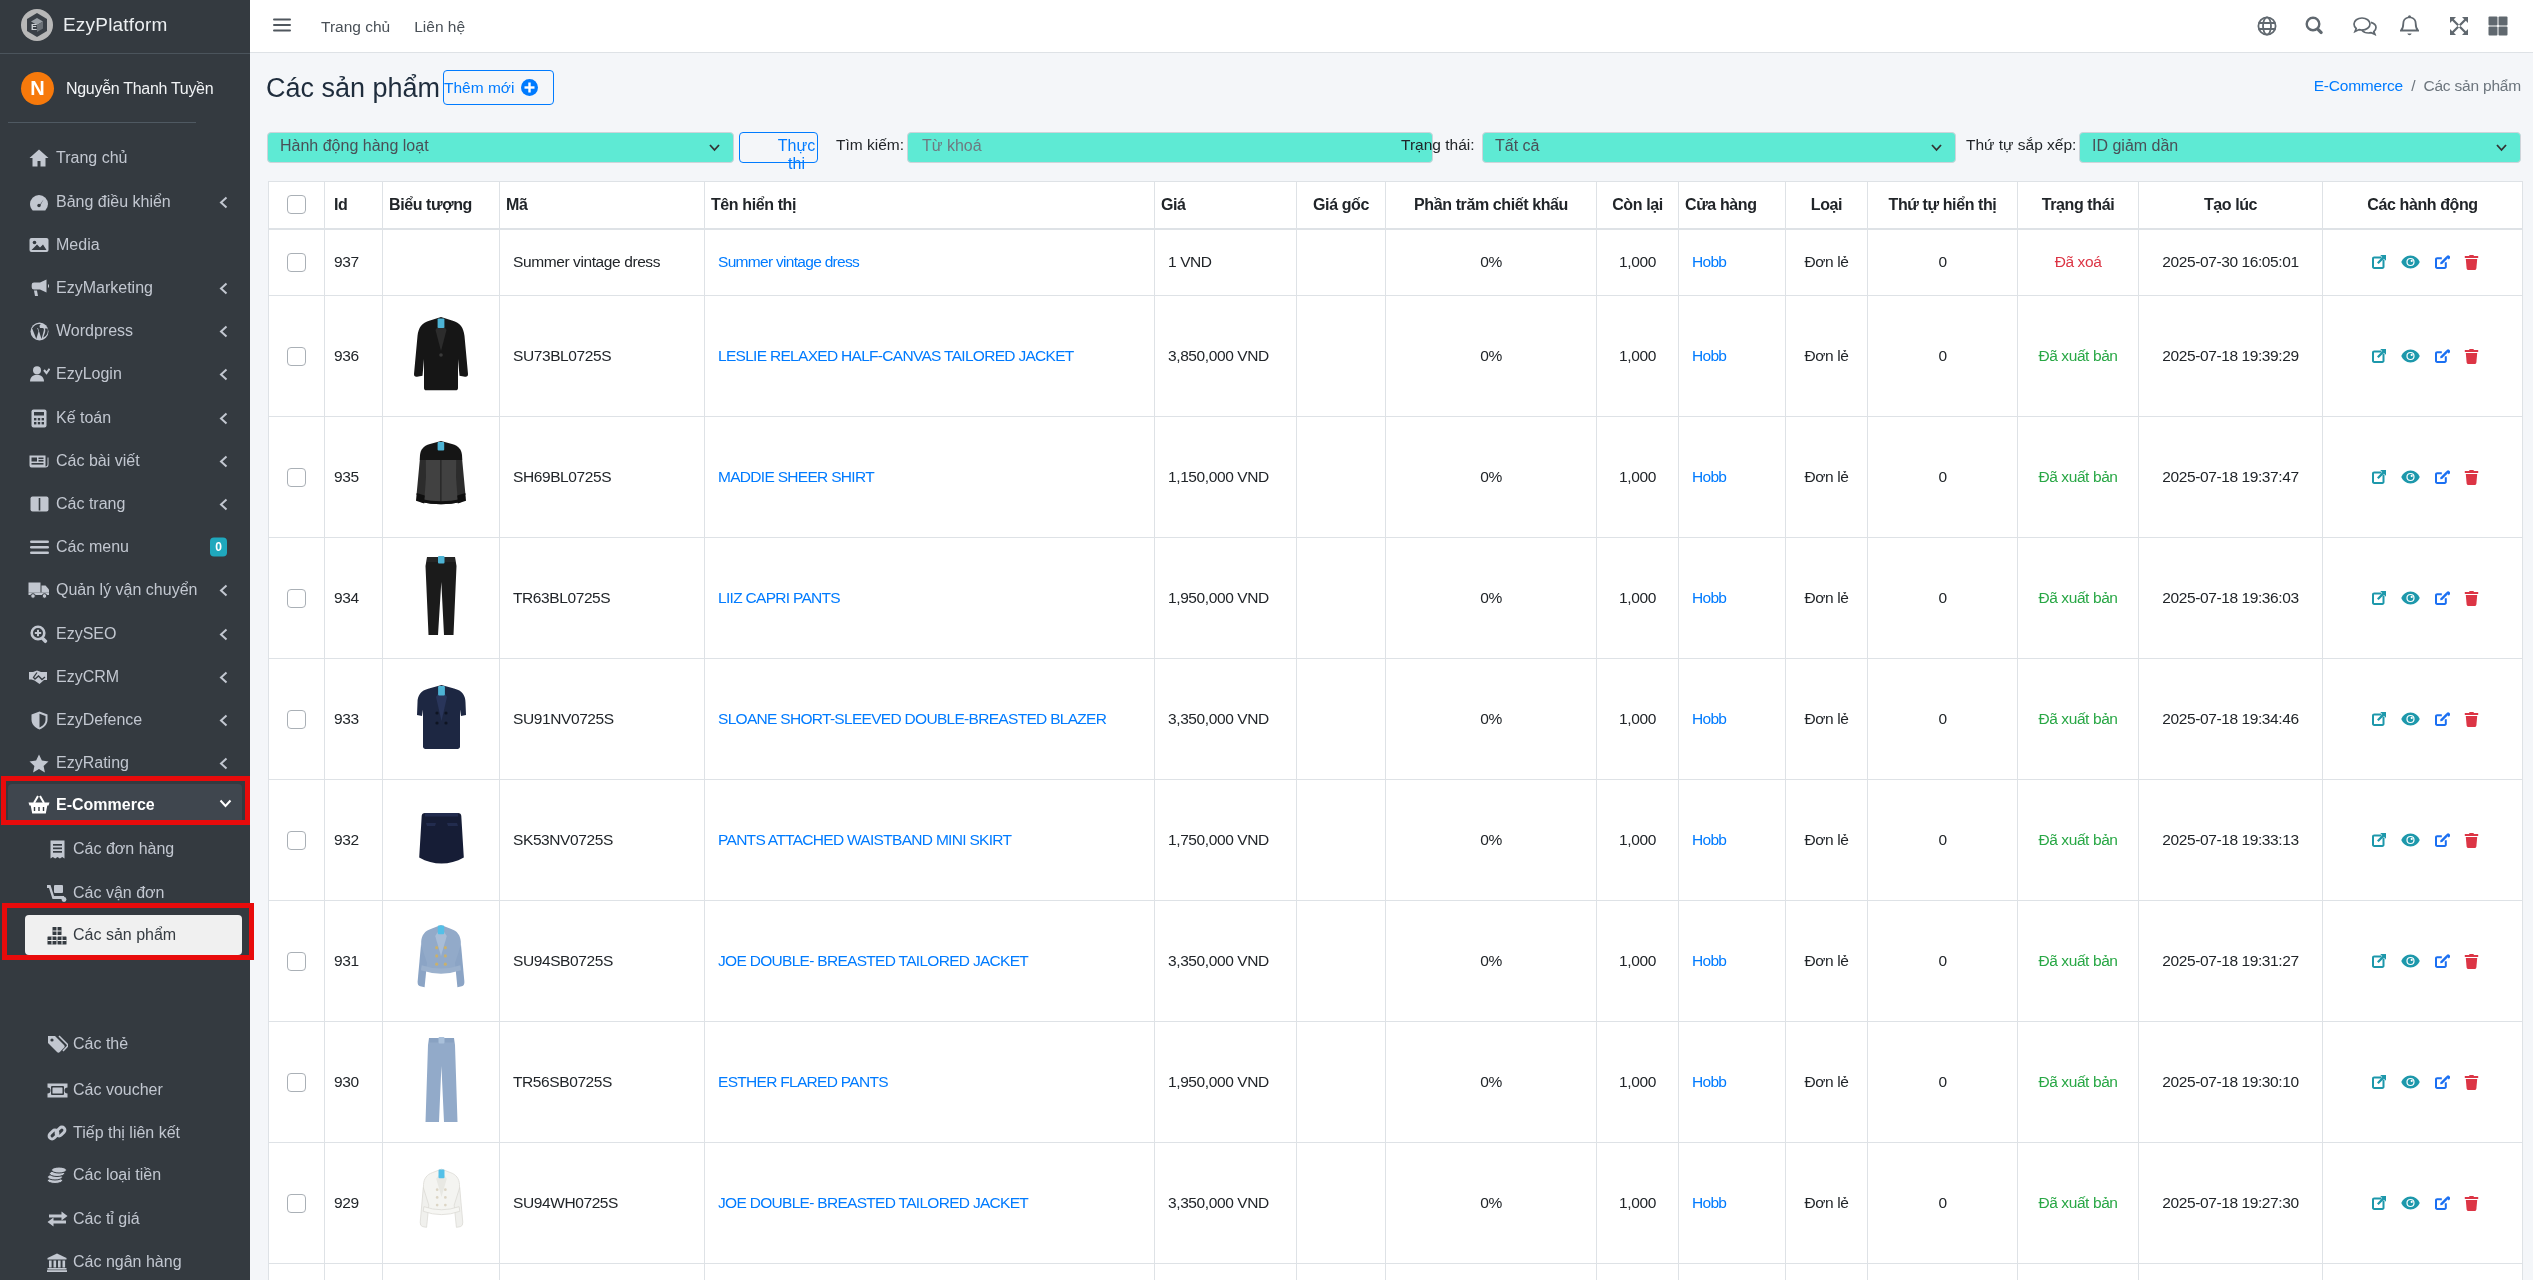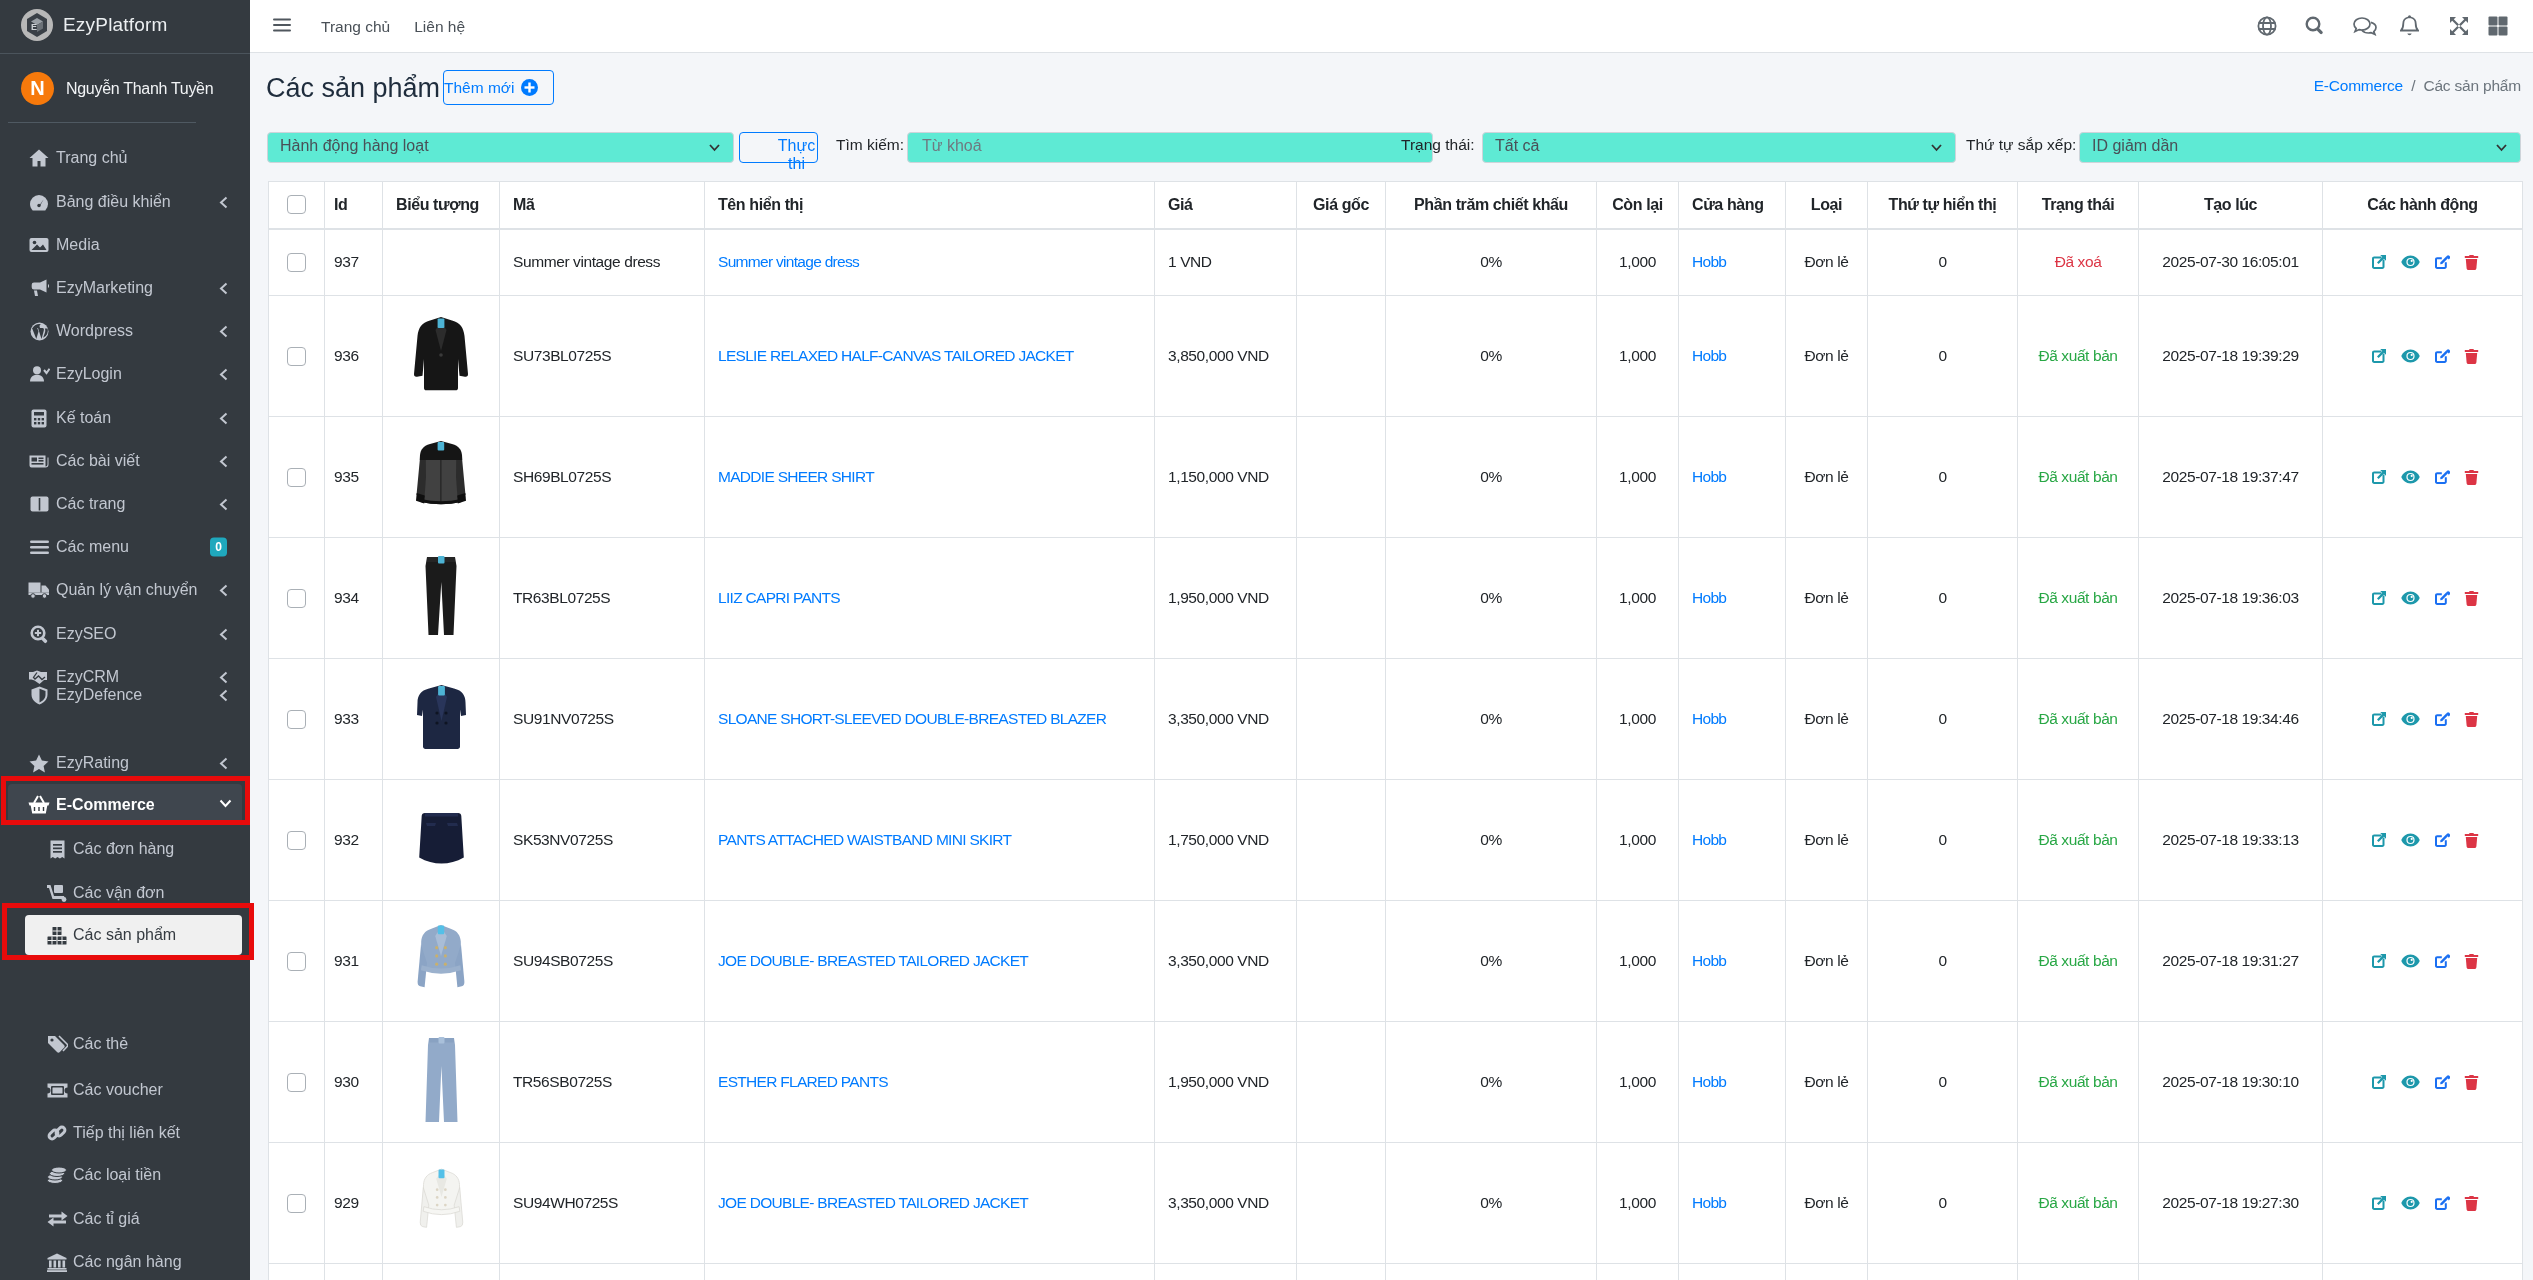--- a/index.html
+++ b/index.html
@@ -48,21 +48,21 @@
 .ctl { position:absolute; top:132px; height:31px; background:#5eead4; border:1px solid #ced4da; border-radius:4px; font-size:16px; color:#495057; }
 .sel { padding:4px 0 0 12px; }
 .sel .chev { position:absolute; right:13px; top:11px; width:11px; height:8px; }
 .lbl { position:absolute; top:136px; font-size:15.5px; color:#212529; }
 .btn-exec { position:absolute; left:739px; top:132px; width:79px; height:31px; border:1px solid #007bff; border-radius:4px; color:#007bff; font-size:16px; text-align:center; padding-top:4px; background:transparent;padding-left:36px; }
 .ph { color:#6f7980; }
 
 
 table.main { position:absolute; left:268px; top:181px; width:2254px; border-collapse:collapse; table-layout:fixed; background:#fff; }
 table.main th, table.main td { border:1px solid #dee2e6; vertical-align:middle; font-size:15.5px; letter-spacing:-0.4px; padding:0; overflow:hidden; }
-table.main th { font-weight:bold; height:47px; text-align:left; padding-left:13px; font-size:16px; }
+table.main th { font-weight:bold; height:47px; text-align:left; padding-left:6px; font-size:16px; }
 table.main th.c, table.main td.c { text-align:center; padding-left:0; }
 table.main td { padding-left:13px; } table.main td:nth-child(2), table.main th:nth-child(2) { padding-left:9px; }
 table.main td.c { padding-left:0; }
 table.main thead th { border-bottom:2px solid #dee2e6; }
 td a, .blue { color:#007bff; text-decoration:none; letter-spacing:-0.7px; }
 .green { color:#28a745; }
 .red { color:#dc3545; }
 .cb { display:inline-block; width:19px; height:19px; border:1px solid #aab0b6; border-radius:4px; background:#fff; vertical-align:middle; }
 .acts { display:flex; align-items:center; justify-content:center; gap:14px; margin-left:-8px; }
 .acts svg { display:block; }
@@ -270,21 +270,21 @@
           <path d="M9 2.5 l-3.5 5 1.5 1.5 3.5-3 3.5 3.5 3-2.5" stroke="#343a40" stroke-width="1.3" fill="none"></path>
         </svg>
       </span>
       <span class="tx">EzyCRM</span>
       <span class="arrow">
         <svg width="9" height="13" viewBox="0 0 9 13">
           <path d="M7.5 1.5 L2 6.5 L7.5 11.5" stroke="#c2c7d0" stroke-width="2" fill="none"></path>
         </svg>
       </span>
     </div>
-  <div class="ni" style="top:675px;">
+  <div class="ni" style="top:700px;">
       <span class="ic">
         <svg width="17" height="19" viewBox="0 0 17 19">
           <path d="M8.5 0.5 L16.5 3.5 v5 c0 4.8-3.2 7.8-8 10 -4.8-2.2-8-5.2-8-10 v-5 Z" fill="#c2c7d0"></path>
           <path d="M8.5 2.7 L14.5 5 v3.7 c0 3.6-2.4 5.9-6 7.7 Z" fill="#343a40"></path>
         </svg>
       </span>
       <span class="tx">EzyDefence</span>
       <span class="arrow">
         <svg width="9" height="13" viewBox="0 0 9 13">
           <path d="M7.5 1.5 L2 6.5 L7.5 11.5" stroke="#c2c7d0" stroke-width="2" fill="none"></path>

